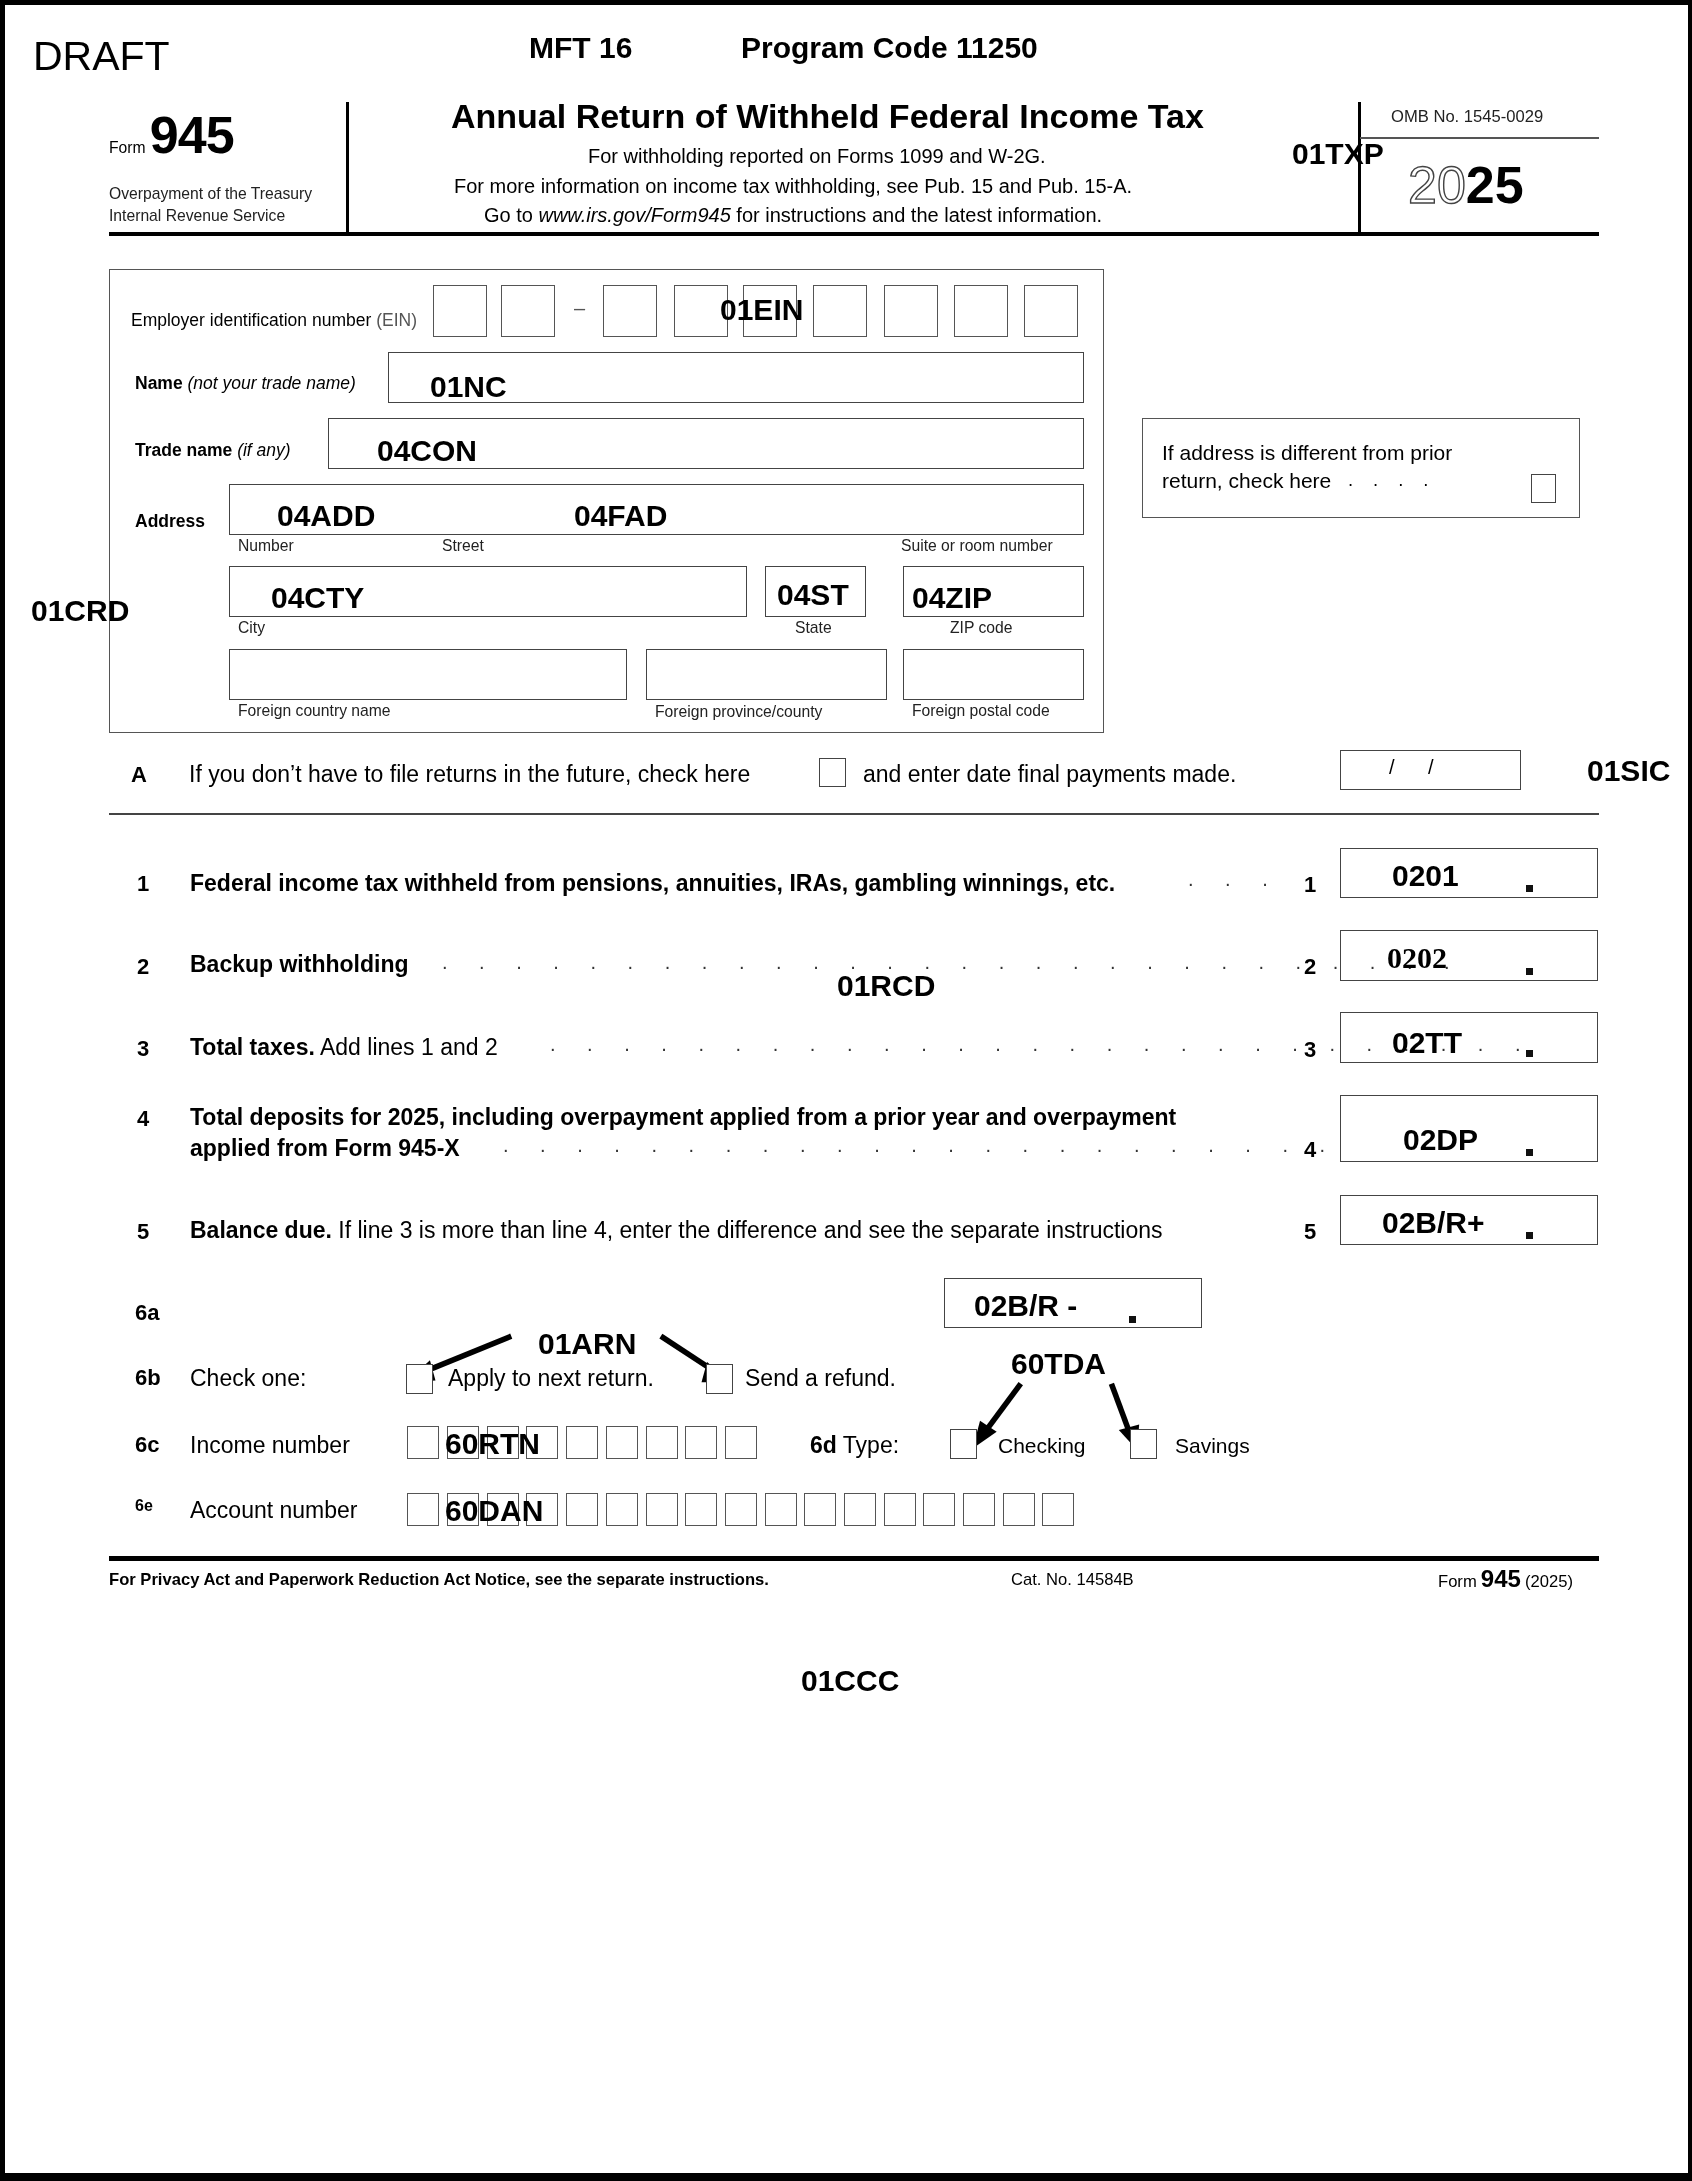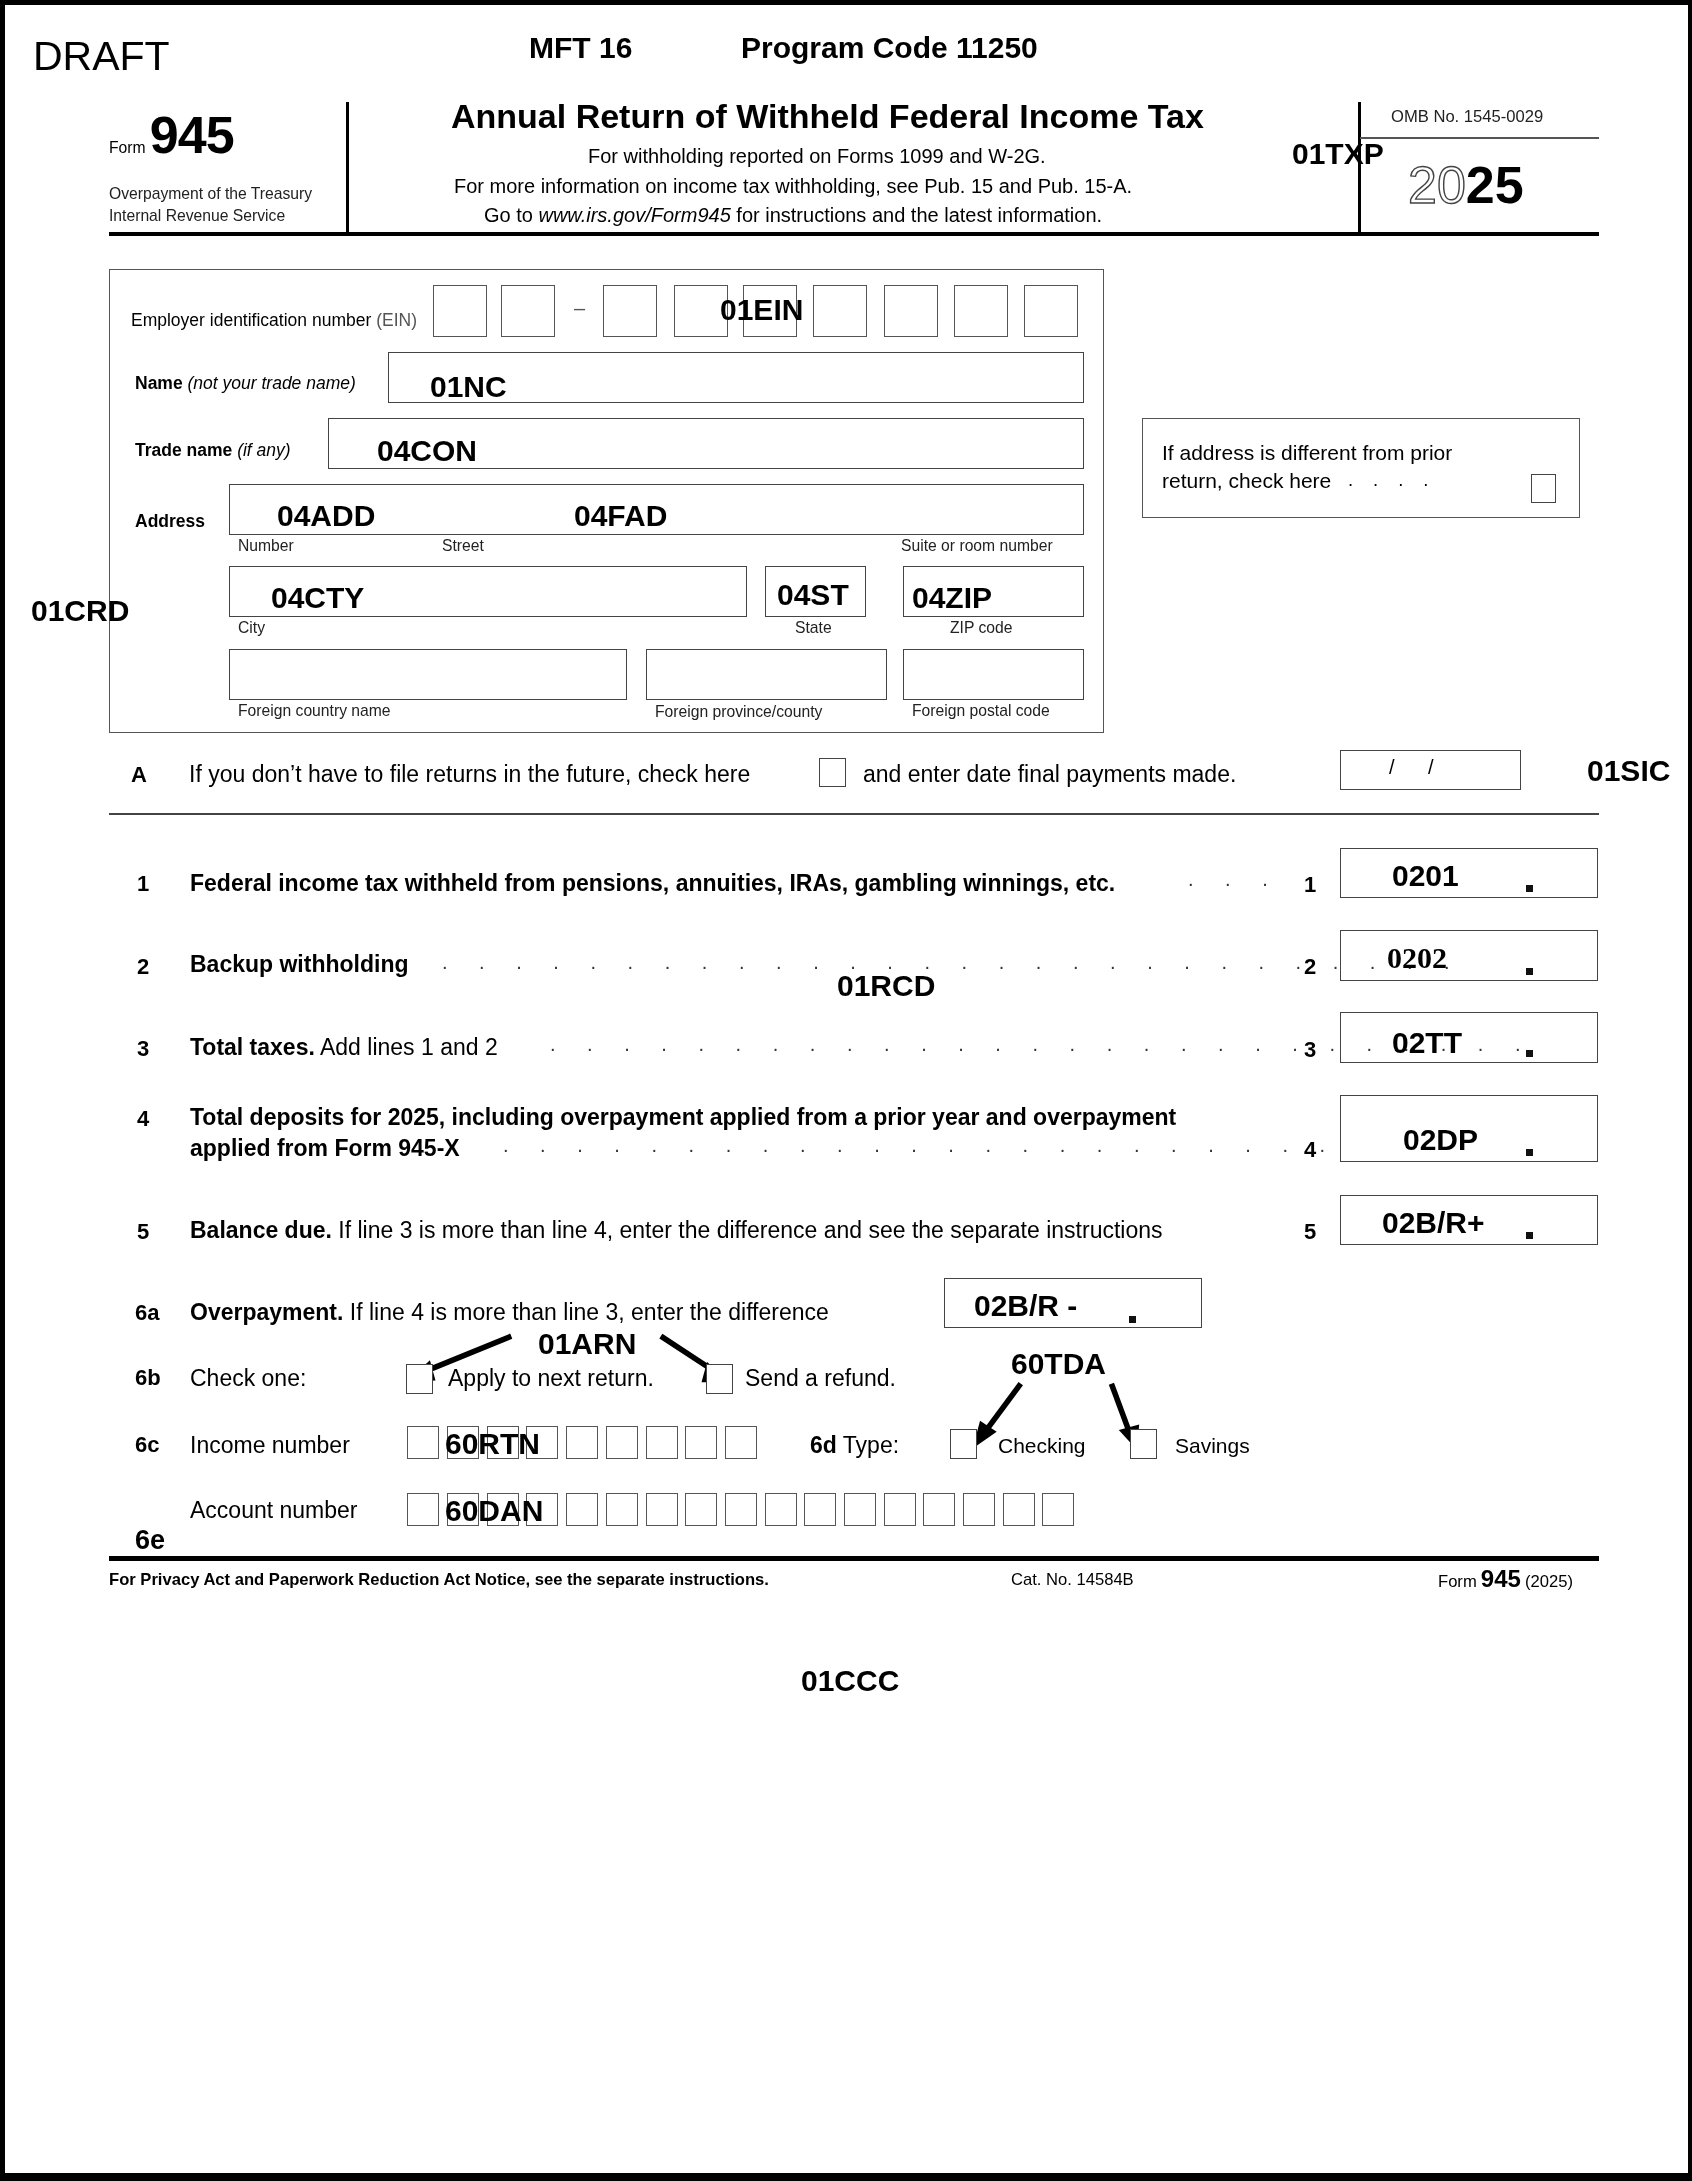--- a/index.html
+++ b/index.html
@@ -180,23 +180,20 @@
     <div class="abs line-text" style="left:185px;top:1212px;">
       <span class="b">Balance due.</span><span> If line 3 is more than line 4, enter the difference and see the separate instructions</span>
     </div>
     <div class="abs b" style="left:1299px;top:1214px;font-size:22px;">5</div>
     <div class="box" style="left:1335px;top:1190px;width:258px;height:50px;"></div>
     <div class="abs code" style="left:1377px;top:1201px;">02B/R+</div>
     <div class="amt-dot" style="left:1521px;top:1227px;"></div>
   </div>
 
   <div class="abs b" style="left:130px;top:1295px;font-size:22px;">6a</div>
-  <div class="abs line-text" style="left:185px;top:1294px;">
-    <span class="b">Overpayment.</span><span> If line 4 is more than line 3, enter the difference</span>
-  </div>
   <div class="box" style="left:939px;top:1273px;width:258px;height:50px;"></div>
   <div class="abs code" style="left:969px;top:1284px;">02B/R -</div>
   <div class="amt-dot" style="left:1124px;top:1311px;"></div>
 
   <div class="abs code" style="left:533px;top:1322px;">01ARN</div>
   <svg class="abs" style="left:388px;top:1320px;" width="351" height="74" viewBox="0 0 380 80">
     <line x1="128" y1="12" x2="30" y2="52" stroke="#000" stroke-width="6"></line>
     <polygon points="14,62 40,38 46,60" fill="#000"></polygon>
     <line x1="290" y1="12" x2="348" y2="50" stroke="#000" stroke-width="6"></line>
     <polygon points="366,62 340,40 334,62" fill="#000"></polygon>
@@ -230,21 +227,21 @@
   <div class="abs code" style="left:440px;top:1422px;">60RTN</div>
 
   <div class="abs line-text" style="left:805px;top:1427px;">
     <span class="b">6d</span><span> Type:</span>
   </div>
   <div class="cb" style="left:945px;top:1424px;"></div>
   <div class="abs" style="left:993px;top:1429px;font-size:21px;">Checking</div>
   <div class="cb" style="left:1125px;top:1424px;"></div>
   <div class="abs" style="left:1170px;top:1429px;font-size:21px;">Savings</div>
 
-  <div class="abs b" style="left:130px;top:1492px;font-size:27px;margin-top:28px;">6e</div>
+  <div class="abs b" style="left:130px;top:1492px;font-size:16px;">6e</div>
   <div class="abs line-text" style="left:185px;top:1492px;">Account number</div>
   <div>
     <div class="digit" style="left:402px;top:1488px;width:32px;height:33px;"></div>
     <div class="digit" style="left:442px;top:1488px;width:32px;height:33px;"></div>
     <div class="digit" style="left:482px;top:1488px;width:32px;height:33px;"></div>
     <div class="digit" style="left:521px;top:1488px;width:32px;height:33px;"></div>
     <div class="digit" style="left:561px;top:1488px;width:32px;height:33px;"></div>
     <div class="digit" style="left:601px;top:1488px;width:32px;height:33px;"></div>
     <div class="digit" style="left:641px;top:1488px;width:32px;height:33px;"></div>
     <div class="digit" style="left:680px;top:1488px;width:32px;height:33px;"></div>

